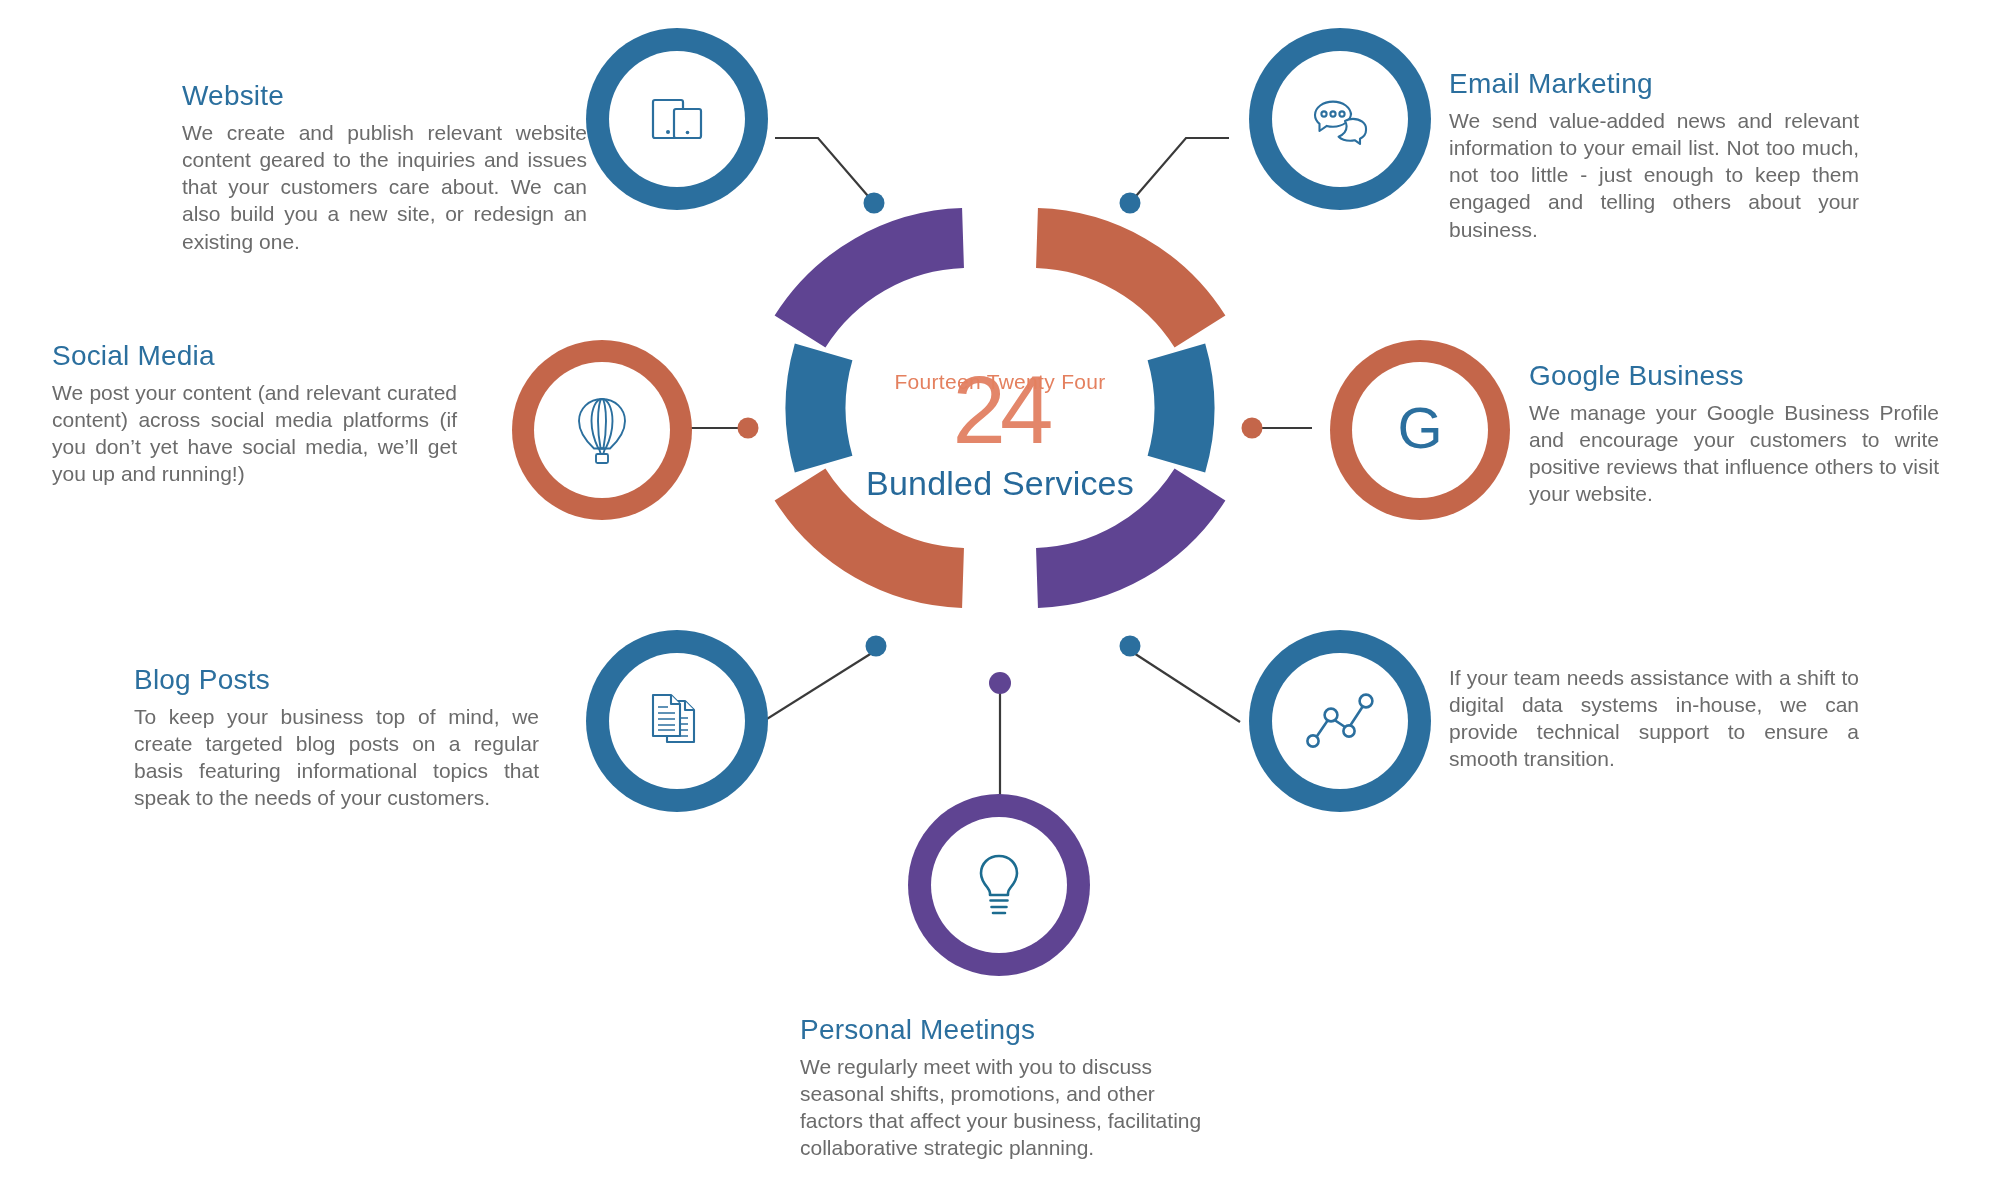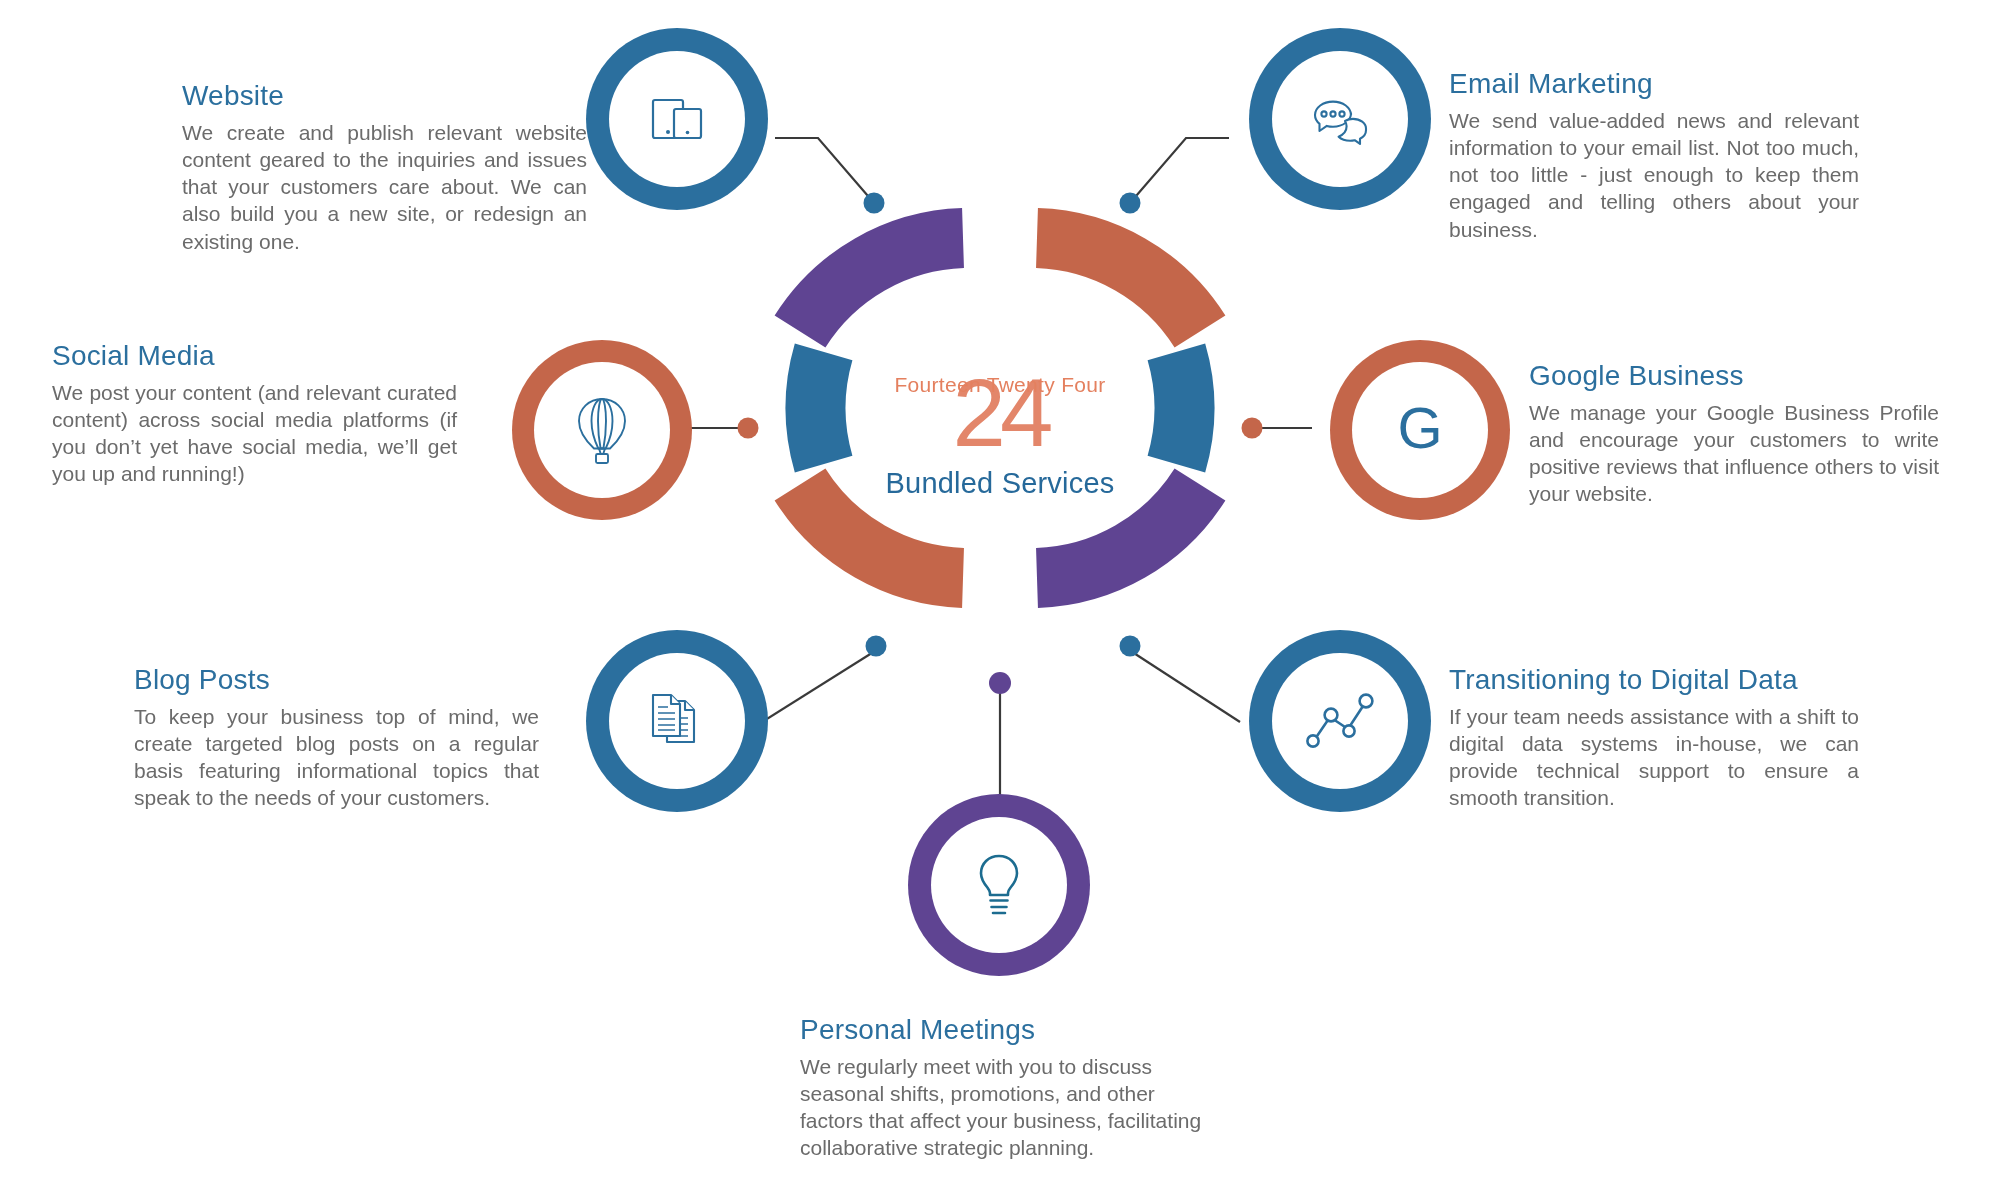--- a/index.html
+++ b/index.html
@@ -59,21 +59,21 @@
   }
   .logo-words {
     position:absolute; left:0; right:0; top:56px;
     text-align:center;
     font-size:21px;
     color:#e4805f;
     letter-spacing:0.3px;
     white-space:nowrap;
   }
   .logo-sub {
-    font-size:29px;
+    font-size:34px;
     color:#26699a;
     letter-spacing:0.2px;
   }
 
   
   .node {
     position:absolute;
     border-radius:50%;
     background:#ffffff;
     display:flex; align-items:center; justify-content:center;
@@ -293,21 +293,20 @@
     <h3>Blog Posts</h3>
     <p>To keep your business top of mind, we create targeted blog posts on a regular basis featuring informational topics that speak to the needs of your customers.</p>
   </div>
 
   <div class="block left" style="left:1529px; top:360px; width:410px;">
     <h3>Google Business</h3>
     <p>We manage your Google Business Profile and encourage your customers to write positive reviews that influence others to visit your website.</p>
   </div>
 
   <div class="block left" style="left:1449px; top:664px; width:410px;">
-    <h3>Transitioning to Digital Data</h3>
     <p>If your team needs assistance with a shift to digital data systems in-house, we can provide technical support to ensure a smooth transition.</p>
   </div>
 
   <div class="block center-b" style="left:800px; top:1014px; width:408px;">
     <h3>Personal Meetings</h3>
     <p style="text-align:left;">We regularly meet with you to discuss seasonal shifts, promotions, and other factors that affect your business, facilitating collaborative strategic planning.</p>
   </div>
 
 </div>
 

